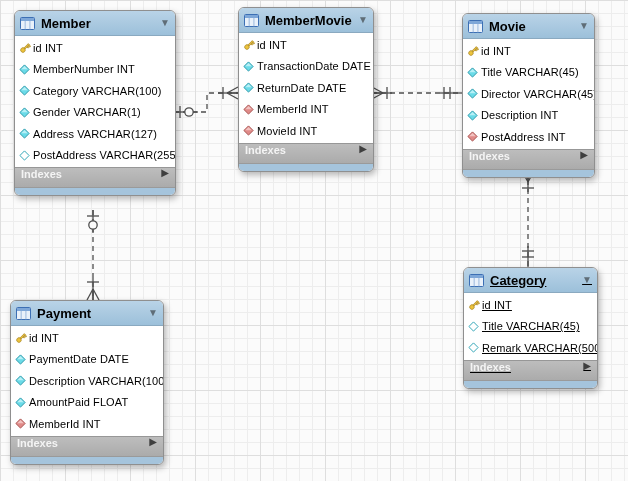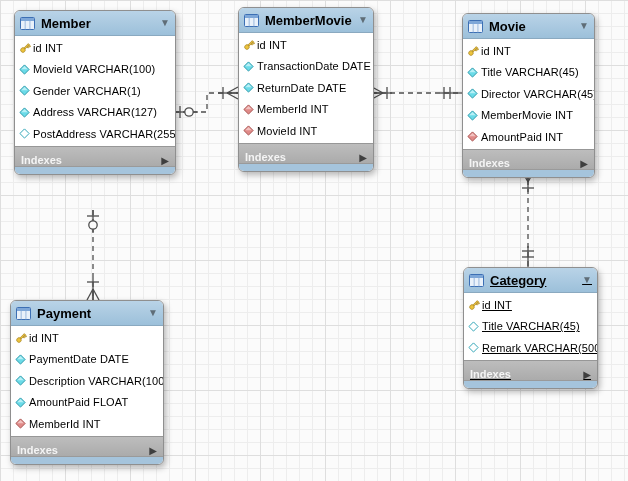--- a/index.html
+++ b/index.html
@@ -33,21 +33,21 @@
     padding:0 5px 0 5px;cursor:default;
   }
   .ticon{display:flex;align-items:center;margin-right:6px;}
   .ttitle{font-size:13px;font-weight:bold;color:#000;white-space:nowrap;}
   .tarrow{margin-left:auto;font-size:10px;color:#5f6d77;line-height:1;}
   .cols{background:#fff;padding:1px 0;border-radius:18px;}
   .crow{height:21.5px;display:flex;align-items:center;padding-left:4px;white-space:nowrap;}
   .cicon{display:flex;align-items:center;width:14px;flex:0 0 14px;}
   .clabel{font-size:11px;color:#000;letter-spacing:0.1px;}
   .idx{
-    height:19px;display:flex;align-items:flex-end;
+    height:19px;display:flex;align-items:flex-start;
     background:linear-gradient(#bdbdbd,#ababab);
     border-top:1px solid #979797;border-bottom:1px solid #9a9a9a;
     padding:0 6px;
   }
   .idx .ilabel{font-size:11px;font-weight:bold;color:#f4f4f4;}
   .iarrow{margin-left:auto;font-size:10px;color:#3f3f3f;line-height:1;}
   .strip{height:7px;background:#a5c4dc;}
 </style>
 </head>
 <body>
@@ -135,21 +135,30 @@
             </span>
             <span class="clabel">id INT</span>
           </div>
           <div class="crow">
             <span class="cicon">
               <svg width="11" height="11" viewBox="0 0 11 11">
                 <polygon points="5.5,0.9 10.1,5.5 5.5,10.1 0.9,5.5" fill="#6adbe8" stroke="#2c9aab" stroke-width="1"></polygon>
                 <polygon points="5.5,2 8.8,5.3 5.5,5.3 2.2,5.3" fill="#b8f0f6" stroke="none"></polygon>
               </svg>
             </span>
-            <span class="clabel">MovieId VARCHAR(100)</span>
+            <span class="clabel">MemberNumber INT</span>
+          </div>
+          <div class="crow">
+            <span class="cicon">
+              <svg width="11" height="11" viewBox="0 0 11 11">
+                <polygon points="5.5,0.9 10.1,5.5 5.5,10.1 0.9,5.5" fill="#6adbe8" stroke="#2c9aab" stroke-width="1"></polygon>
+                <polygon points="5.5,2 8.8,5.3 5.5,5.3 2.2,5.3" fill="#b8f0f6" stroke="none"></polygon>
+              </svg>
+            </span>
+            <span class="clabel">Category VARCHAR(100)</span>
           </div>
           <div class="crow">
             <span class="cicon">
               <svg width="11" height="11" viewBox="0 0 11 11">
                 <polygon points="5.5,0.9 10.1,5.5 5.5,10.1 0.9,5.5" fill="#6adbe8" stroke="#2c9aab" stroke-width="1"></polygon>
                 <polygon points="5.5,2 8.8,5.3 5.5,5.3 2.2,5.3" fill="#b8f0f6" stroke="none"></polygon>
               </svg>
             </span>
             <span class="clabel">Gender VARCHAR(1)</span>
           </div>
@@ -292,30 +301,30 @@
             </span>
             <span class="clabel">Director VARCHAR(45)</span>
           </div>
           <div class="crow">
             <span class="cicon">
               <svg width="11" height="11" viewBox="0 0 11 11">
                 <polygon points="5.5,0.9 10.1,5.5 5.5,10.1 0.9,5.5" fill="#6adbe8" stroke="#2c9aab" stroke-width="1"></polygon>
                 <polygon points="5.5,2 8.8,5.3 5.5,5.3 2.2,5.3" fill="#b8f0f6" stroke="none"></polygon>
               </svg>
             </span>
-            <span class="clabel">MemberMovie INT</span>
+            <span class="clabel">Description INT</span>
           </div>
           <div class="crow">
             <span class="cicon">
               <svg width="11" height="11" viewBox="0 0 11 11">
                 <polygon points="5.5,0.9 10.1,5.5 5.5,10.1 0.9,5.5" fill="#e08a88" stroke="#a95350" stroke-width="1"></polygon>
                 <polygon points="5.5,2 8.8,5.3 5.5,5.3 2.2,5.3" fill="#f2c3c1" stroke="none"></polygon>
               </svg>
             </span>
-            <span class="clabel">AmountPaid INT</span>
+            <span class="clabel">PostAddress INT</span>
           </div>
         </div>
         <div class="idx">
           <span class="ilabel">Indexes</span>
           <span class="iarrow">▶</span>
         </div>
         <div class="strip"></div>
       </div>
       <div class="table" style="left: 10px; top: 300px; width: 152px;">
         <div class="hdr">

